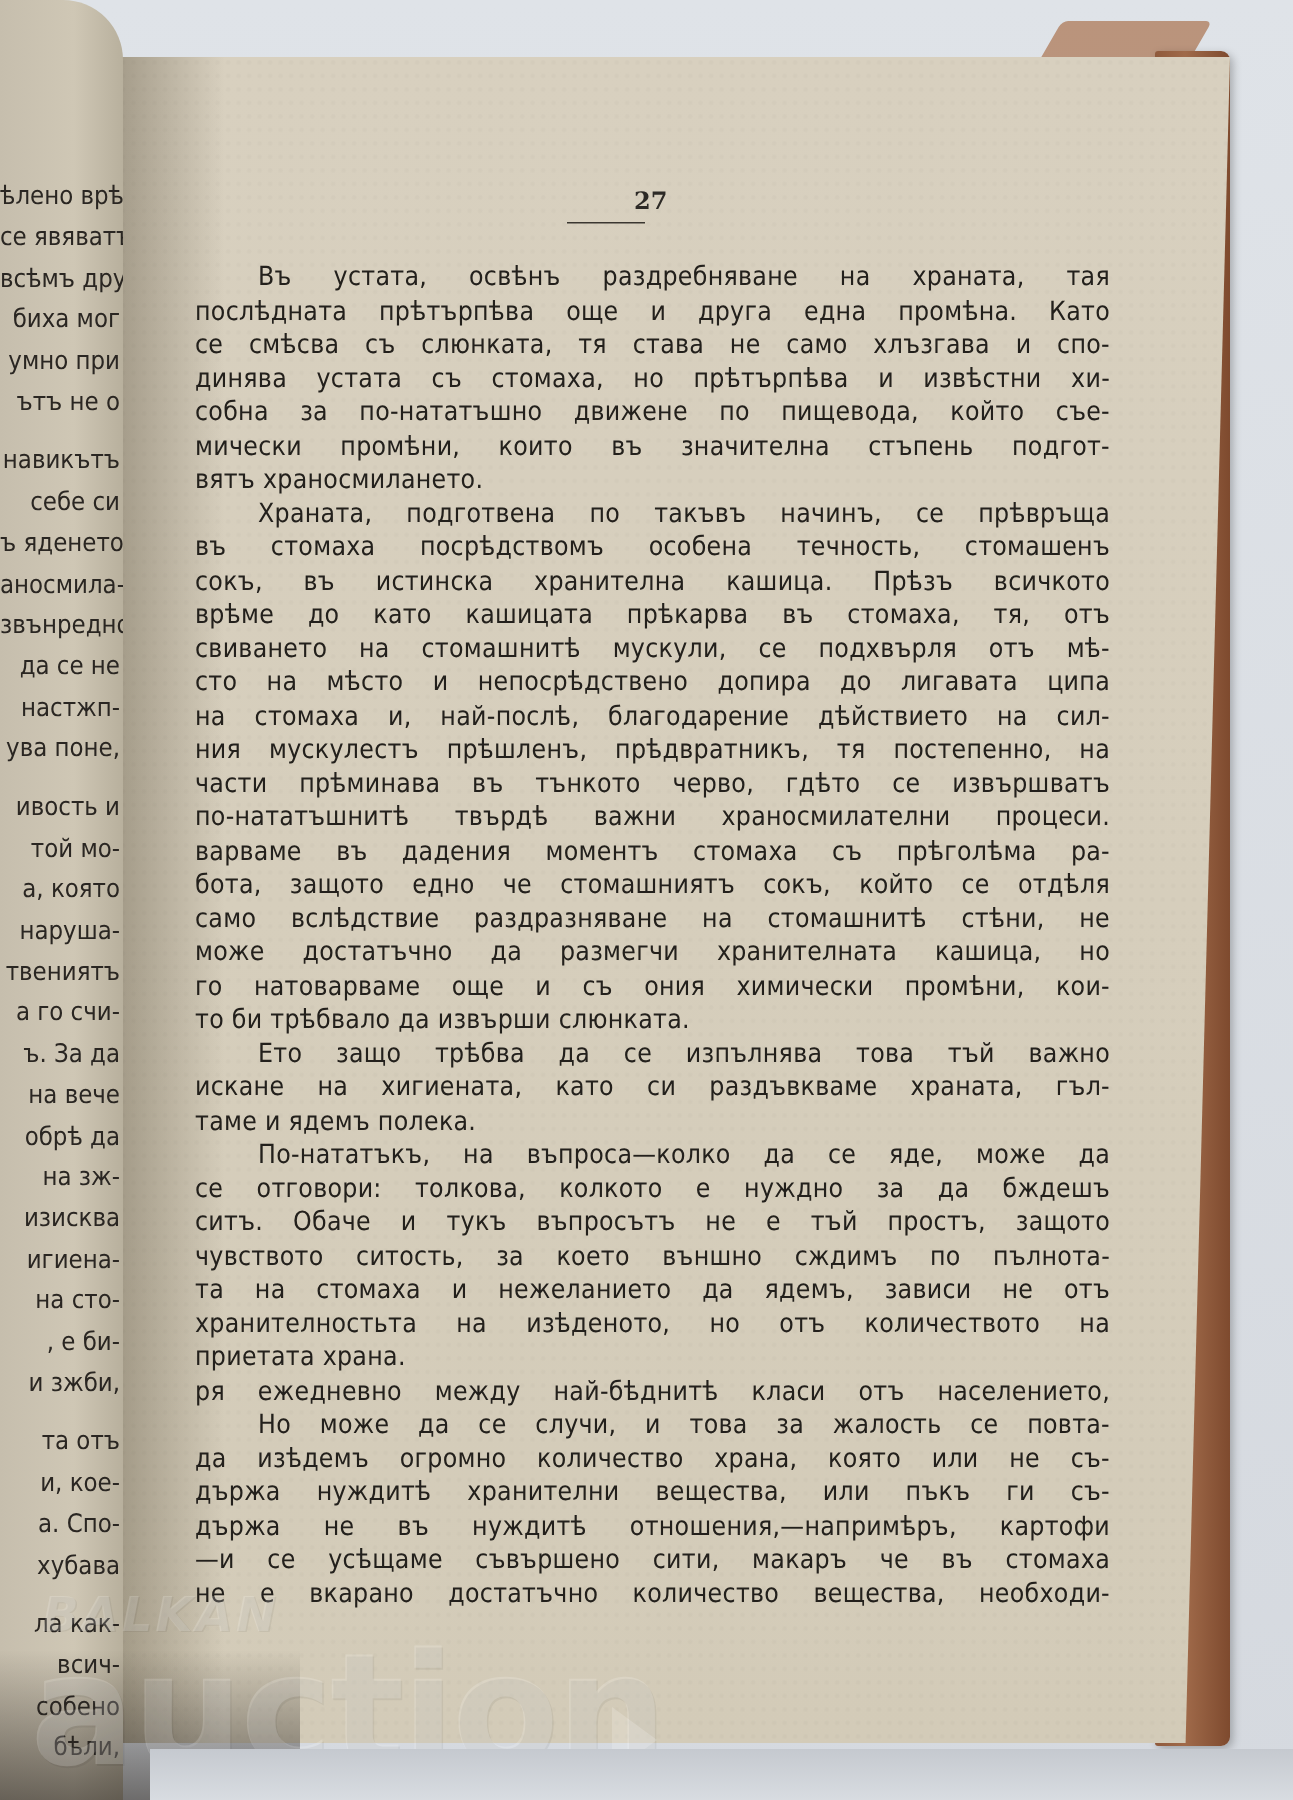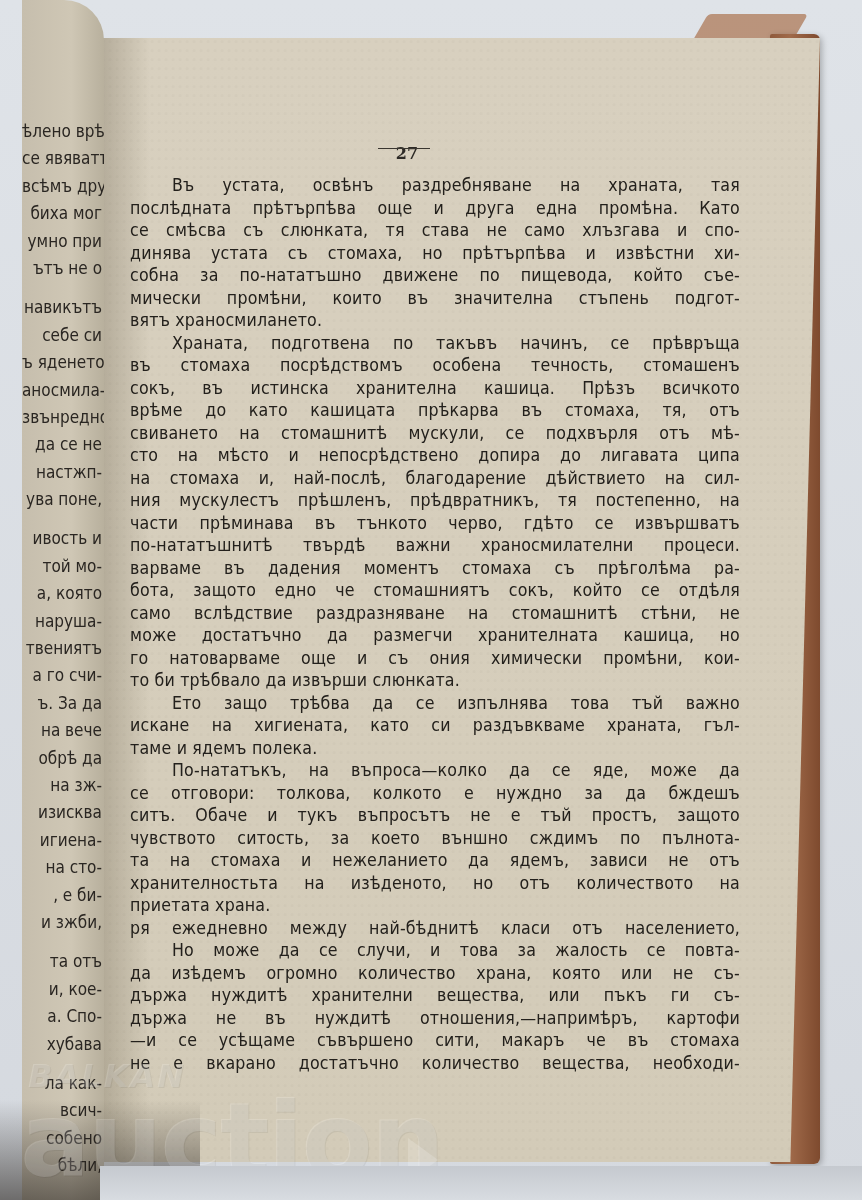--- a/index.html
+++ b/index.html
@@ -36,37 +36,36 @@
   .page-right-shade{
     position:absolute;left:80px;top:38px;width:70px;height:1124px;
     background:linear-gradient(90deg,rgba(70,60,40,.35),rgba(70,60,40,0));
   }
   
   .page-left{
     position:absolute;left:0;top:0;width:82px;height:1200px;
     background:linear-gradient(90deg,#c6bead 0%,#cfc7b5 60%,#b8b09d 100%);
     border-radius:0 40px 0 0;
     overflow:hidden;
-    margin-left:22px;
   }
   .page-left-shadow{
     position:absolute;left:0;top:1100px;width:200px;height:100px;
     background:linear-gradient(180deg,rgba(40,35,30,0),rgba(40,35,30,.6));
   }
   .left-lines{
     position:absolute;left:0;top:118px;width:82px;
     font-size:17px;line-height:27.4px;color:#2a2622;text-align:right;
     white-space:nowrap;
   }
   .left-lines div{height:27.4px;overflow:hidden;padding-right:2px;}
   .left-lines .gap{height:12px;}
 
   .page-number{
-    position:absolute;left:387px;top:124px;width:40px;text-align:center;
-    font-family:"DejaVu Serif",serif;font-weight:bold;font-size:16px;color:#2d2a26;margin-top:20px;
+    position:absolute;left:405px;top:124px;width:40px;text-align:right;
+    font-family:"DejaVu Serif",serif;font-weight:bold;font-size:16px;color:#2d2a26;
   }
   .page-rule{
     position:absolute;left:378px;top:148px;width:52px;height:1px;background:#3a3630;
   }
   .text-block{
     position:absolute;left:130px;top:174px;width:610px;
     font-size:17.6px;line-height:22.5px;color:#23201c;
     letter-spacing:.2px;
   }
   .text-block .line{

